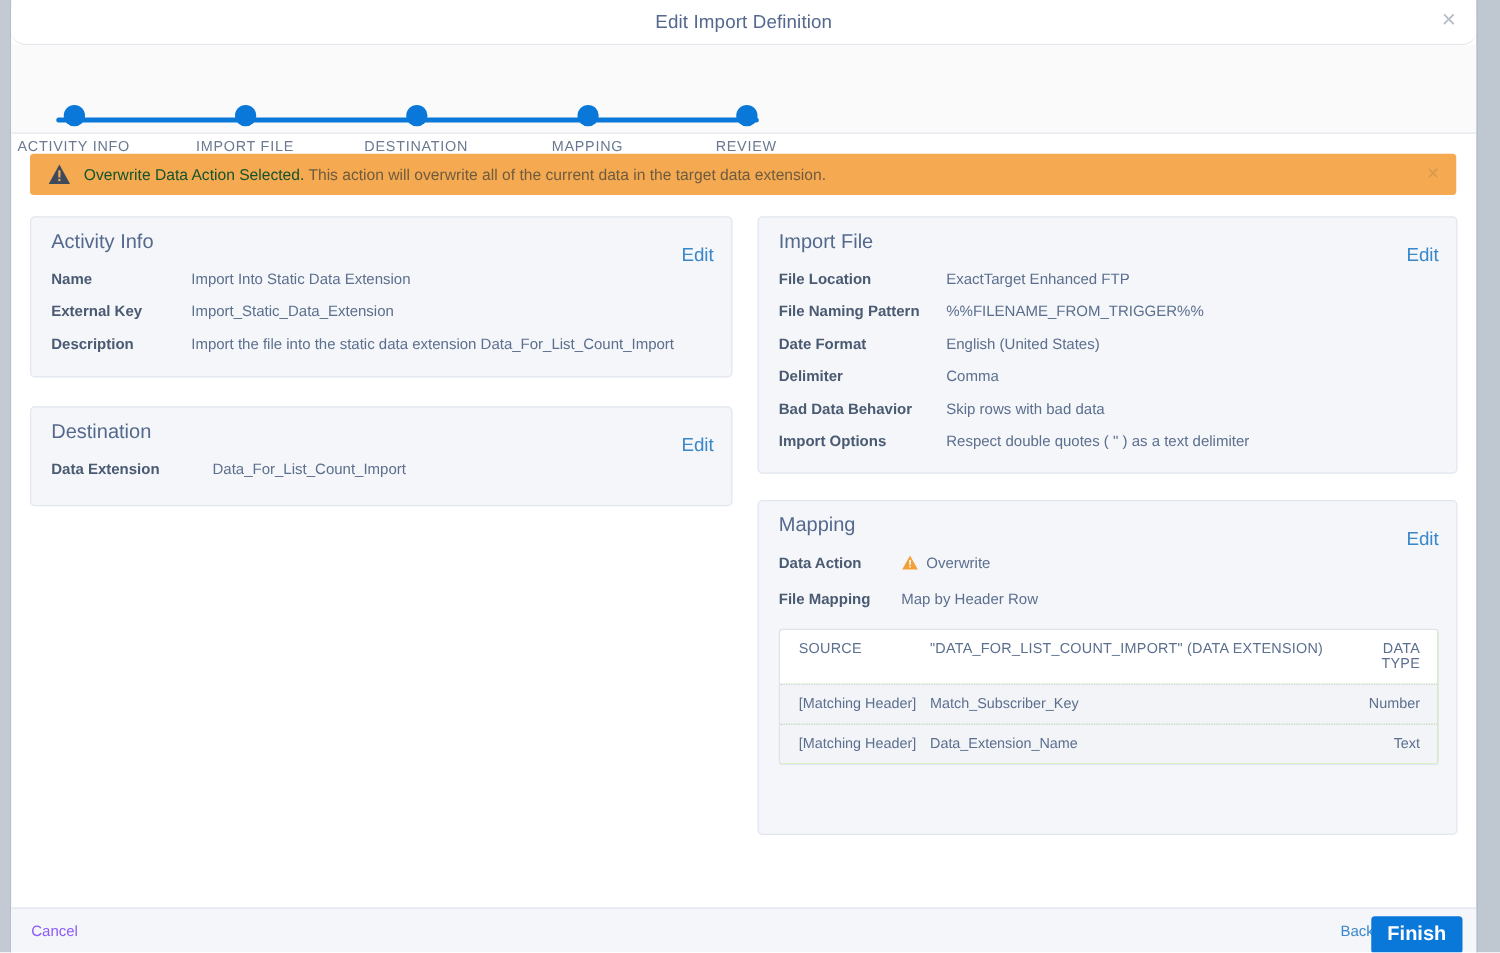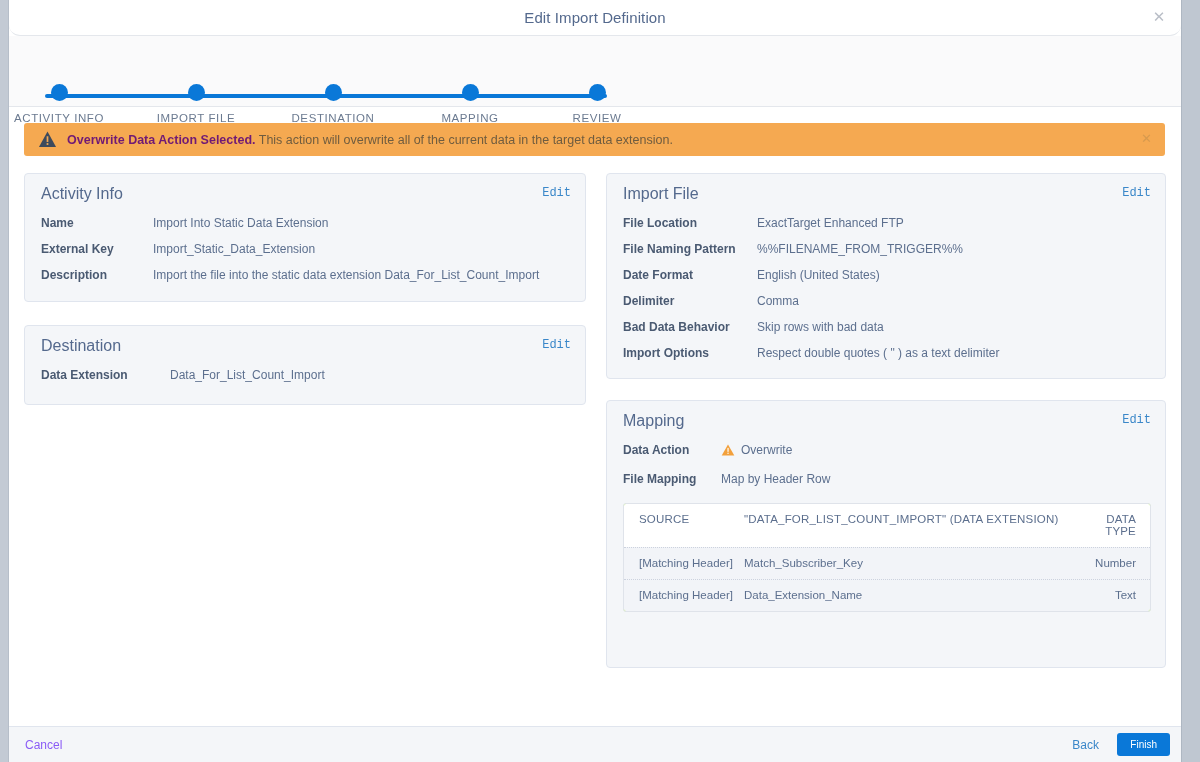--- a/index.html
+++ b/index.html
@@ -108,21 +108,21 @@
     margin-left: 14px;
     width: 19px; height: 19px;
     flex: 0 0 auto;
   }
   .banner-text {
     margin-left: 10px;
     font-size: 12.5px;
     color: #3b3b3b;
     white-space: nowrap;
   }
-  .banner-strong { font-weight: bold; color: #701a75; }
+  .banner-strong { font-weight: normal; color: #14532d; }
   .banner-rest { color: #6f5c3f; }
   .banner-close {
     position: absolute; right: 13px; top: 8px;
     font-size: 13px; color: #d79a4e; cursor: pointer;
     line-height: 16px;
   }
 
   
   .card {
     position: absolute;
@@ -132,25 +132,24 @@
     box-sizing: border-box;
   }
   .card-title {
     position: absolute;
     left: 16px; top: 11px;
     font-size: 16px;
     color: #54698d;
   }
   .card-edit {
     position: absolute;
-    right: 14px; top: 12px;
-    font-size: 12px;
+    right: 14px; top: 22px;
+    font-size: 15px;
     color: #3a87c9;
     cursor: pointer;
-    font-family: Liberation Mono, monospace;
   }
   .rows { position: absolute; left: 16px; top: 42px; right: 14px; }
   .row {
     display: flex;
     align-items: flex-start;
     margin-bottom: 12px;
     font-size: 12px;
   }
   .row-label {
     color: #4a5a72;
@@ -214,26 +213,27 @@
     font-size: 12px; color: #8b5cf6; cursor: pointer;
   }
   .footer-back {
     position: absolute; right: 82px; top: 11px;
     font-size: 12px; color: #3a87c9; cursor: pointer;
   }
   .footer-finish {
     position: absolute; right: 11px; top: 6px;
     background: #0a78d8;
     color: #ffffff;
-    font-size: 10px;
+    font-size: 16px;
     border: none;
     border-radius: 3px;
     padding: 6px 13px;
     cursor: pointer;
     font-family: "Liberation Sans", sans-serif;
+    font-weight: bold;
   }
 </style>
 </head>
 <body>
 
 <div id="app">
 
   <div class="edge-left"></div>
   <div class="edge-right"></div>
 

